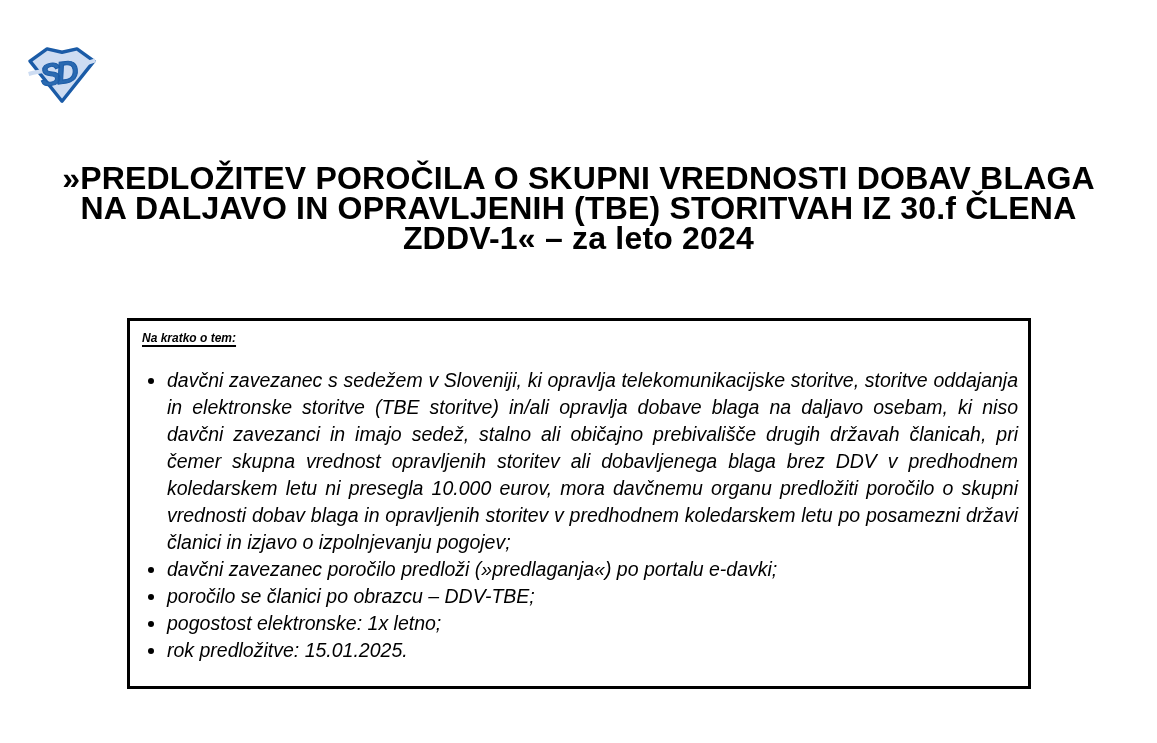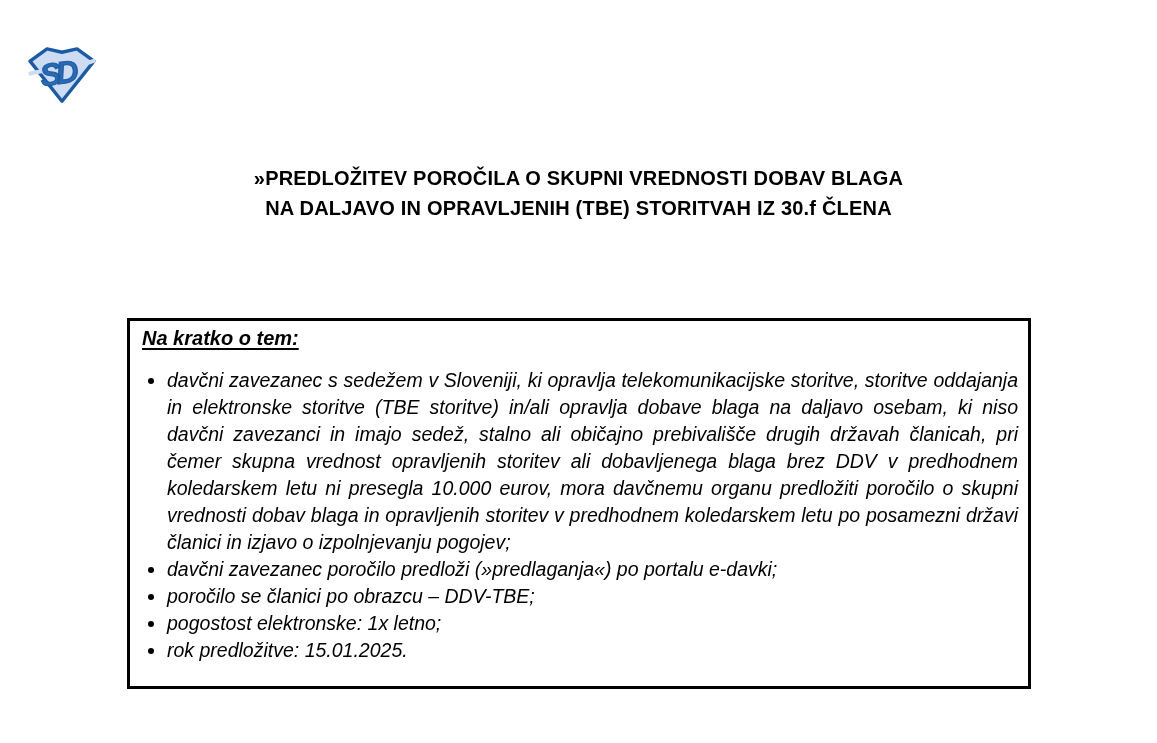--- a/index.html
+++ b/index.html
@@ -24,40 +24,40 @@
     height: 62px;
   }
 
   .doc-title {
     position: absolute;
     left: 0;
     top: 163px;
     width: 100%;
     text-align: center;
     font-weight: bold;
-    font-size: 20px;
+    font-size: 32px;
     line-height: 30px;
     letter-spacing: 0.2px;
     white-space: nowrap;
   }
   .doc-title .title-line { display: block; }
 
   .summary-box {
     position: absolute;
     left: 127px;
     top: 318px;
     width: 904px;
     min-height: 371px;
     box-sizing: border-box;
     border: 3px solid #000000;
     padding: 3px 10px 6px 12px;
   }
 
   .summary-heading {
-    font-size: 20px;
+    font-size: 12px;
     line-height: 24px;
     font-weight: bold;
     font-style: italic;
     text-decoration: underline;
     text-decoration-thickness: 2px;
     text-underline-offset: 3px;
     margin: 2px 0 0 0;
   }
 
   .bullet-list {
@@ -80,20 +80,21 @@
   <svg viewBox="0 0 100 88" width="68" height="62">
     <path d="M3,25 L28,7 L50,12 L72,7 L97,25 L50,84 Z" stroke-width="5" stroke-linejoin="round" fill="#cddcf2" stroke="#1a5ba7"></path>
     <path d="M1,44 C 30,36 62,38 99,24" fill="none" stroke-width="6" stroke="#cddcf2"></path>
     <text x="18" y="58" font-size="46" font-weight="bold" font-style="italic" letter-spacing="-7" transform="rotate(-8 50 45)" stroke-width="1.5" fill="#2a6ab1" stroke="#1a5ba7">SD</text>
   </svg>
 </div>
 
 <div class="doc-title">
   <span class="title-line">»PREDLOŽITEV POROČILA O SKUPNI VREDNOSTI DOBAV BLAGA</span>
   <span class="title-line">NA DALJAVO IN OPRAVLJENIH (TBE) STORITVAH IZ 30.f ČLENA</span>
+  <span class="title-line">ZDDV-1« – za leto 2024</span>
 </div>
 
 <div class="summary-box">
   <p class="summary-heading">Na kratko o tem:</p>
   <ul class="bullet-list">
     <li>davčni zavezanec s sedežem v Sloveniji, ki opravlja telekomunikacijske storitve, storitve oddajanja in elektronske storitve (TBE storitve) in/ali opravlja dobave blaga na daljavo osebam, ki niso davčni zavezanci in imajo sedež, stalno ali običajno prebivališče drugih državah članicah, pri čemer skupna vrednost opravljenih storitev ali dobavljenega blaga brez DDV v predhodnem koledarskem letu ni presegla 10.000 eurov, mora davčnemu organu predložiti poročilo o skupni vrednosti dobav blaga in opravljenih storitev v predhodnem koledarskem letu po posamezni državi članici in izjavo o izpolnjevanju pogojev;</li>
     <li>davčni zavezanec poročilo predloži (»predlaganja«) po portalu e-davki;</li>
     <li>poročilo se članici po obrazcu – DDV-TBE;</li>
     <li>pogostost elektronske: 1x letno;</li>
     <li>rok predložitve: 15.01.2025.</li>

